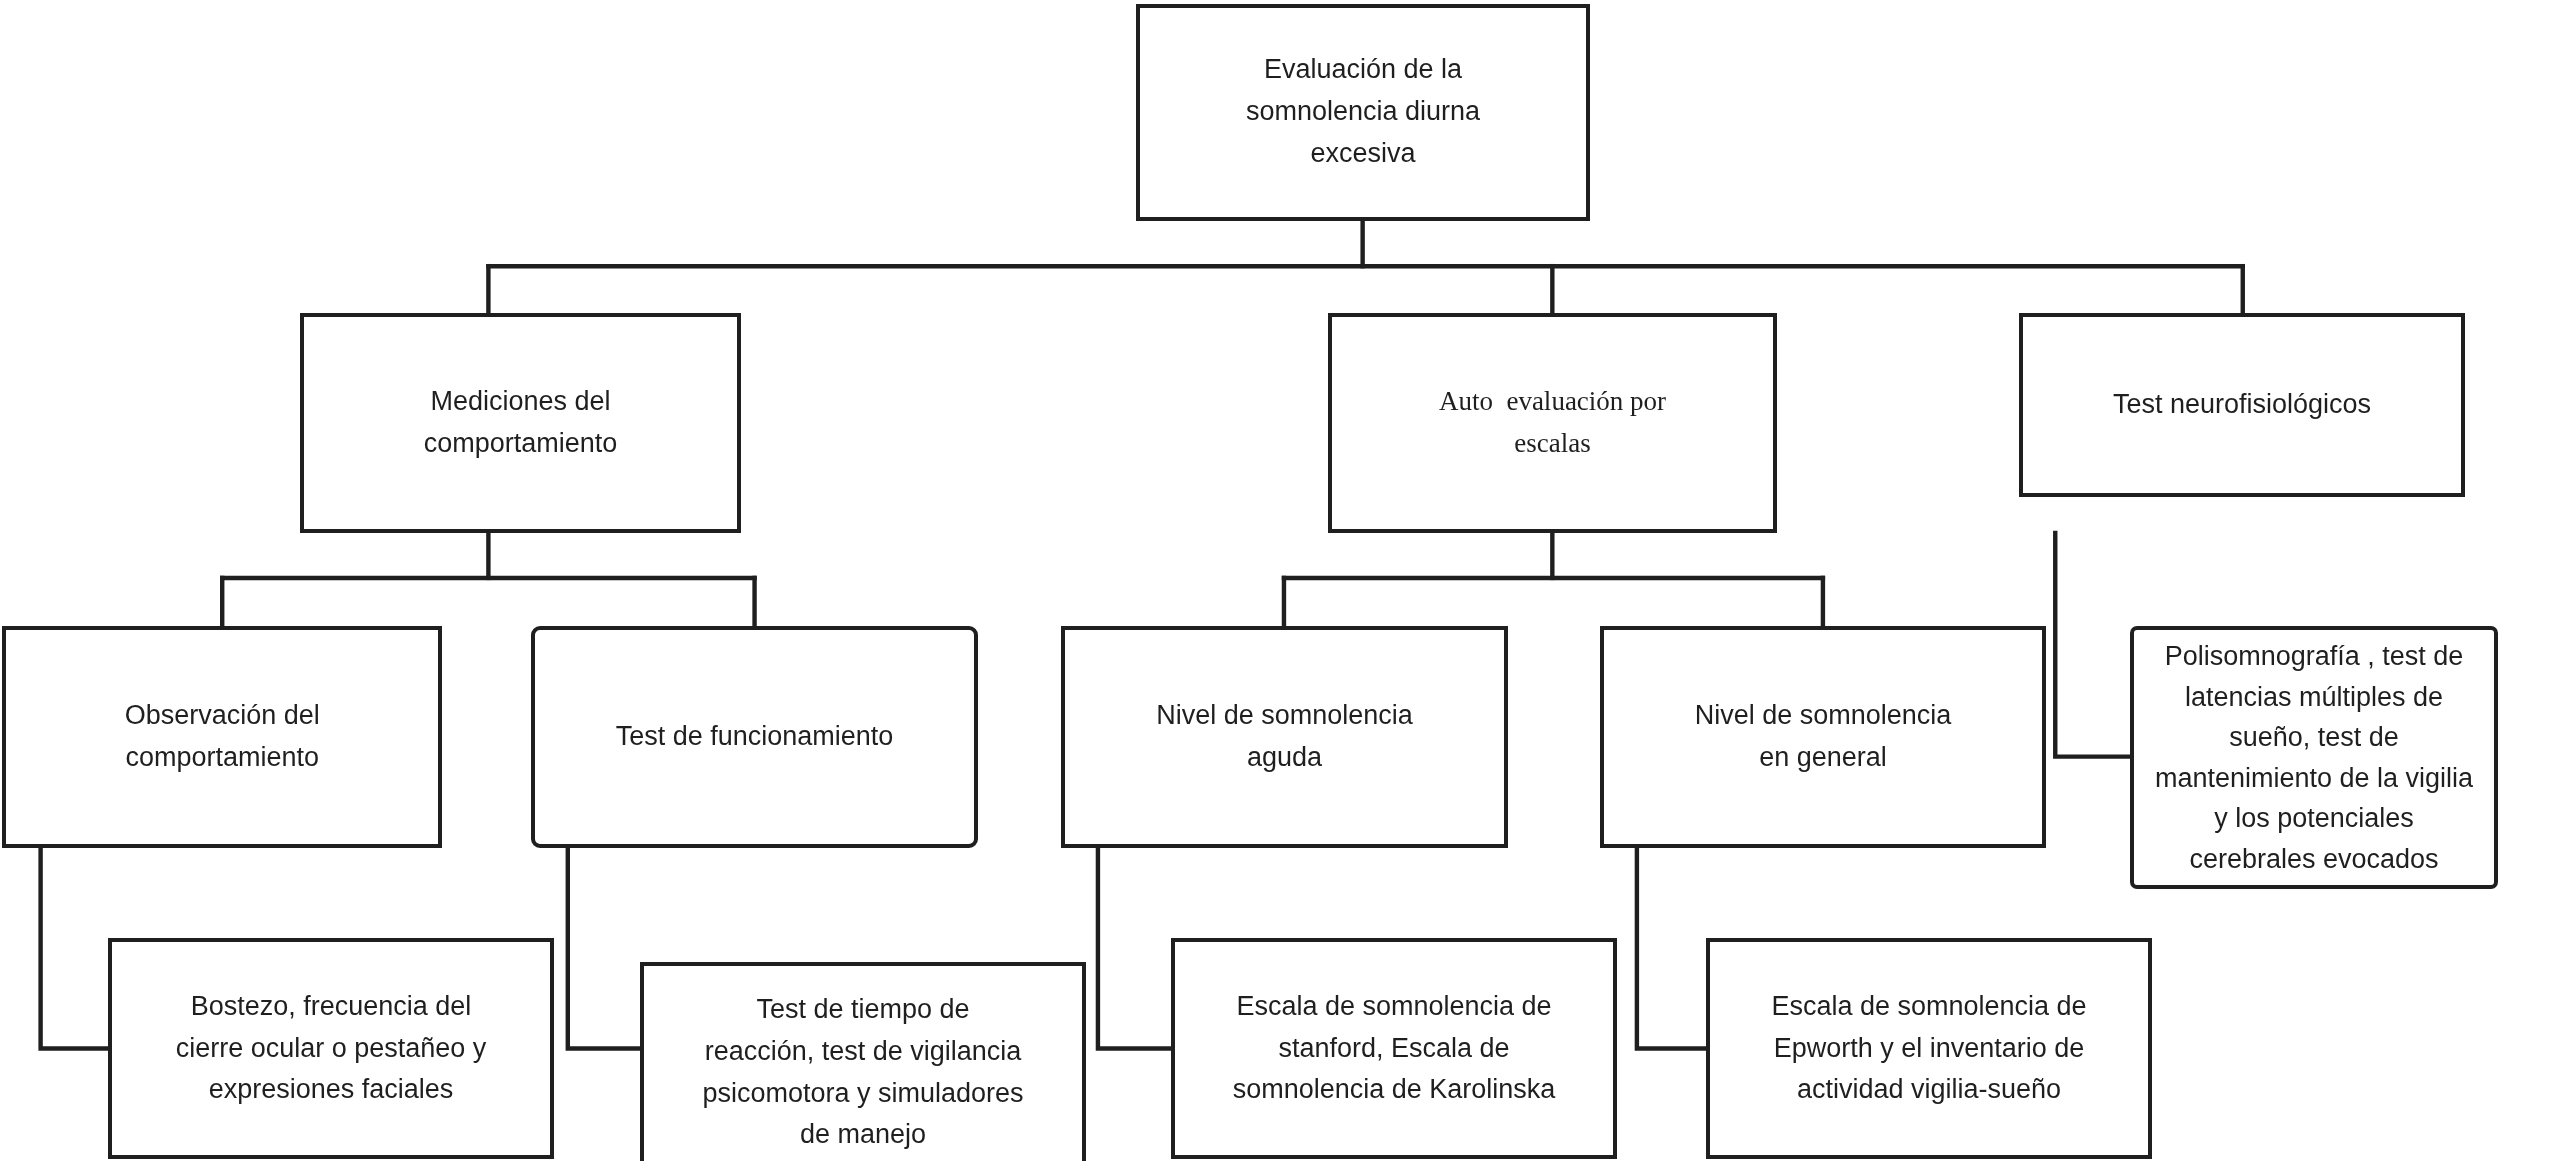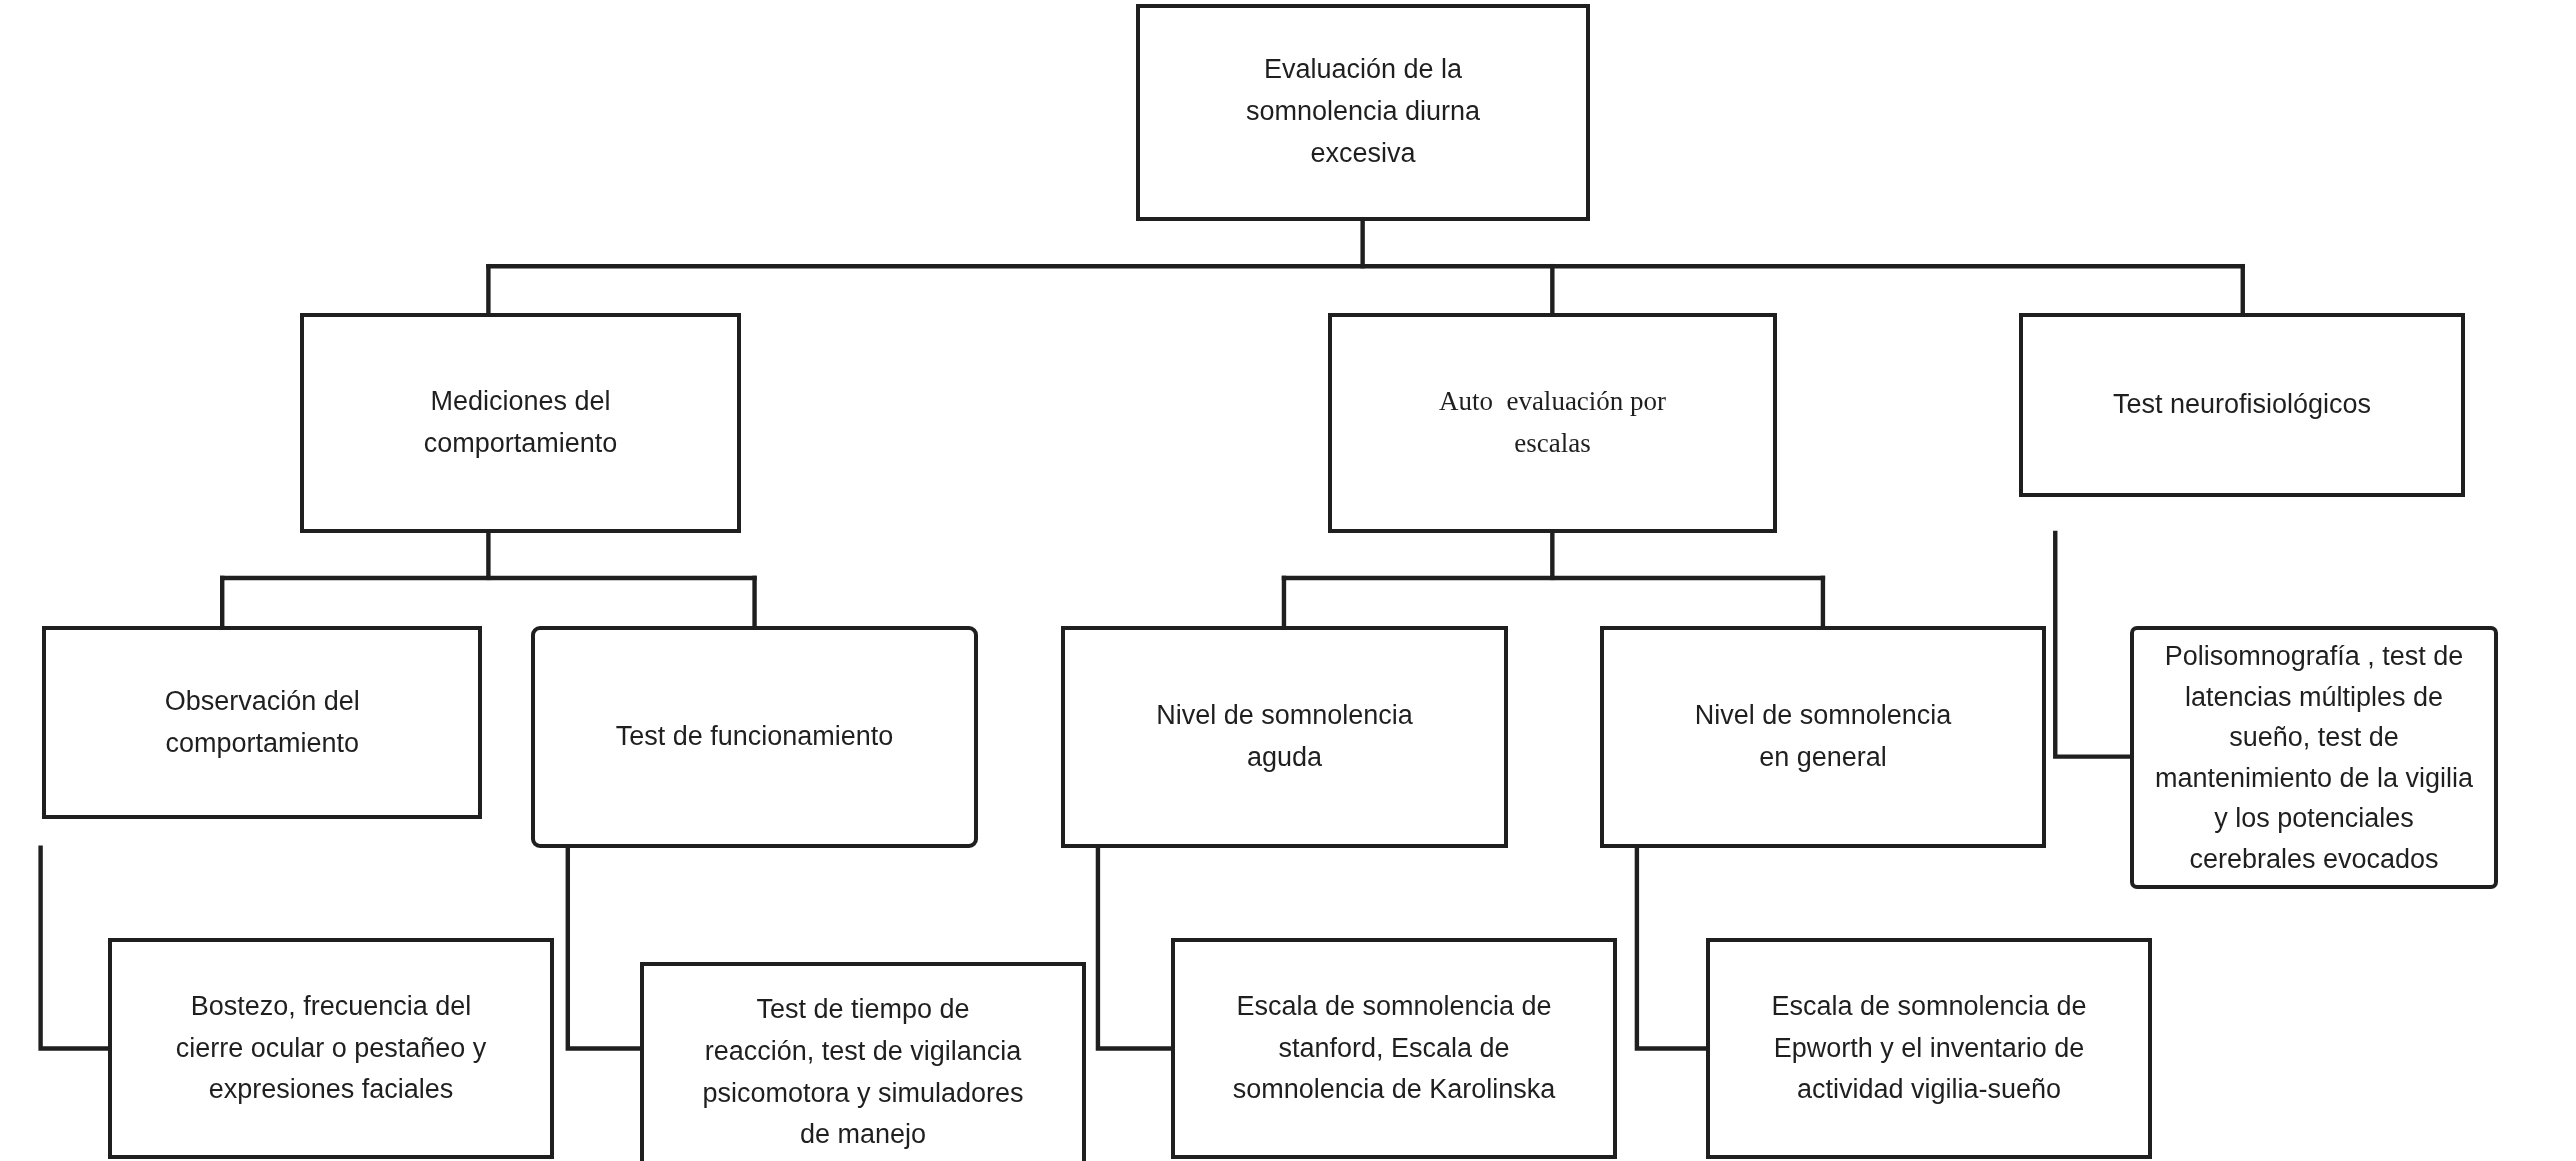--- a/index.html
+++ b/index.html
@@ -36,21 +36,21 @@
     font-size: 27px;
     line-height: 1.55;
     white-space: pre-wrap;
     padding: 4.4px 10.3px;
   }
   
   .n-root { left: 1136px; top: 3.7px;    width: 454px; height: 217px; }
   .n-b1   { left: 268px;  top: 313px;  width: 441px; height: 220px; margin-left: 32px; }
   .n-b2   { left: 1328px; top: 313px;  width: 449px; height: 220px; font-family: Liberation Serif, serif; }
   .n-b3   { left: 2019px; top: 313px;  width: 446px; height: 184px; }
-  .n-c1   { left: 2.2px;    top: 626px;  width: 440px; height: 193px; margin-left: 40px; }
+  .n-c1   { left: 2.2px;    top: 626px;  width: 440px; height: 222px; }
   .n-c2   { left: 531px;  top: 626px;  width: 447px; height: 222px; border-radius: 9px; }
   .n-c3   { left: 1061px; top: 626px;  width: 447px; height: 222px; }
   .n-c4   { left: 1600px; top: 626px;  width: 446px; height: 222px; }
   .n-c5   { left: 2130px; top: 626px;  width: 368px; height: 263px; line-height: 1.5; border-radius: 7px; }
   .n-d1   { left: 108px;  top: 938px; width: 446px; height: 221px; }
   .n-d2   { left: 640px;  top: 938px; width: 446px; height: 221px; margin-top: 24px; }
   .n-d3   { left: 1171px; top: 938px; width: 446px; height: 221px; }
   .n-d4   { left: 1706px; top: 938px; width: 446px; height: 221px; }
 </style>
 </head>

